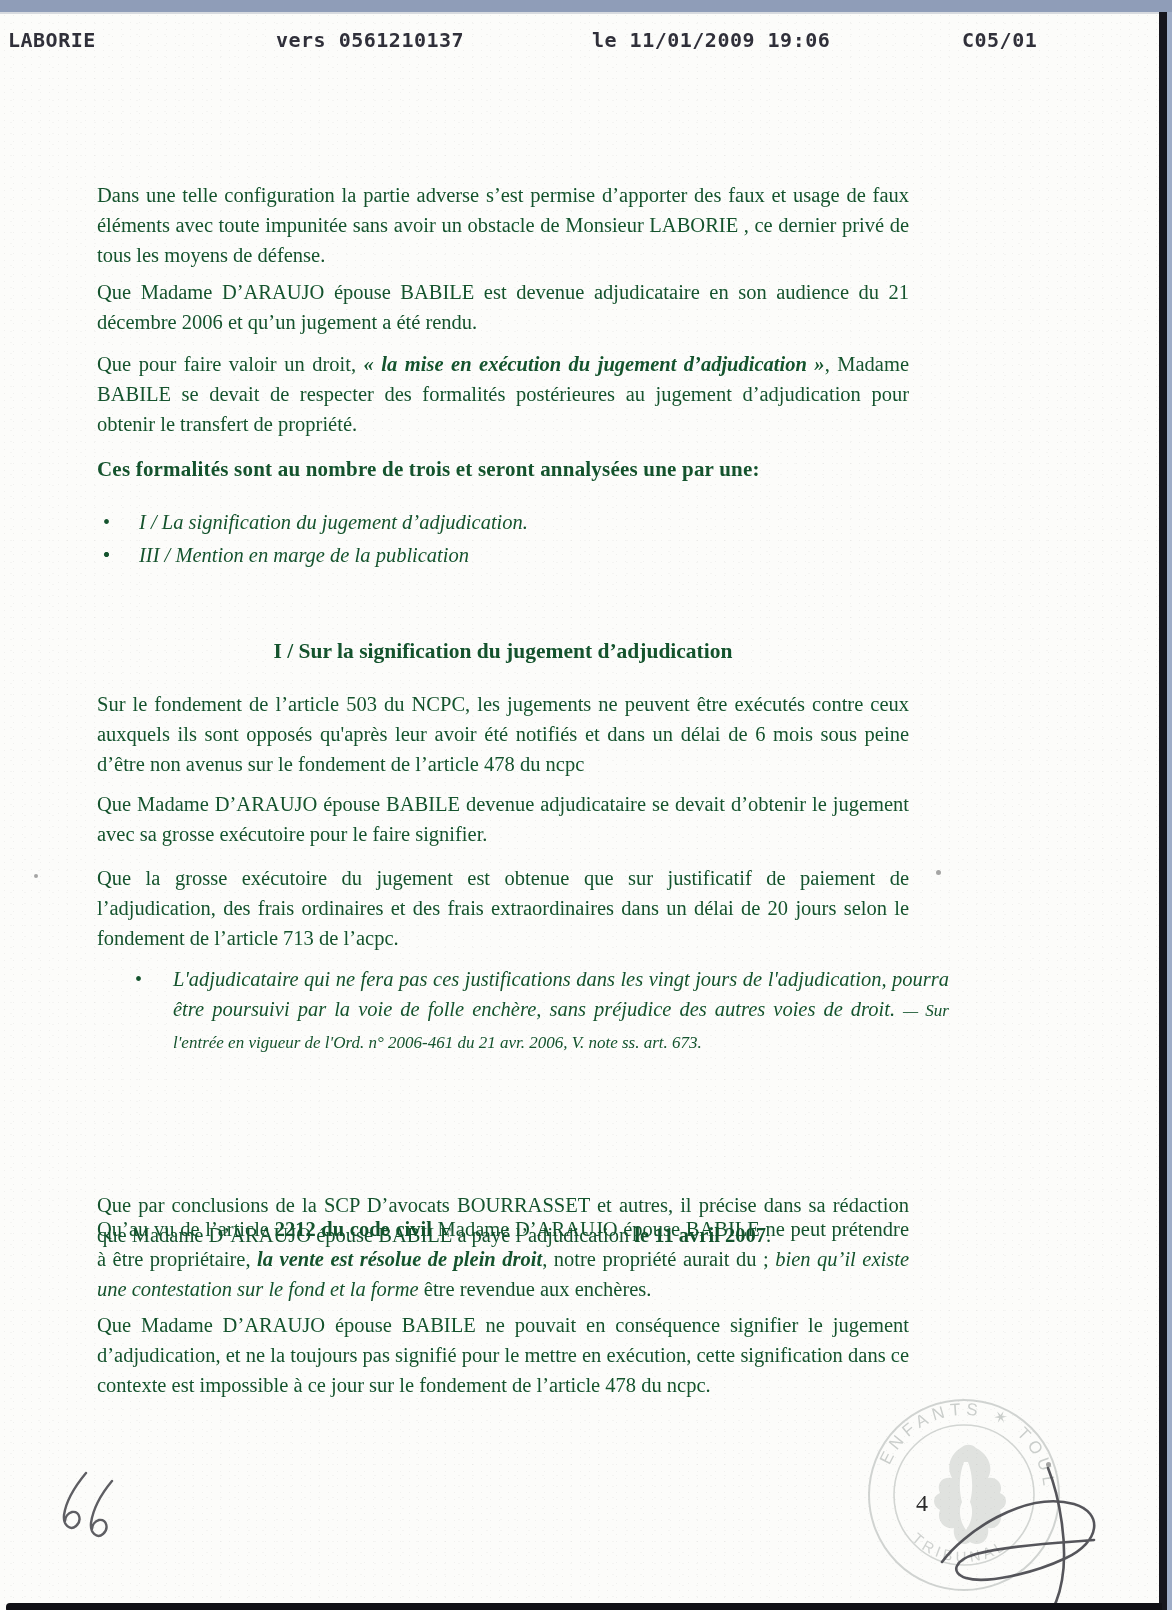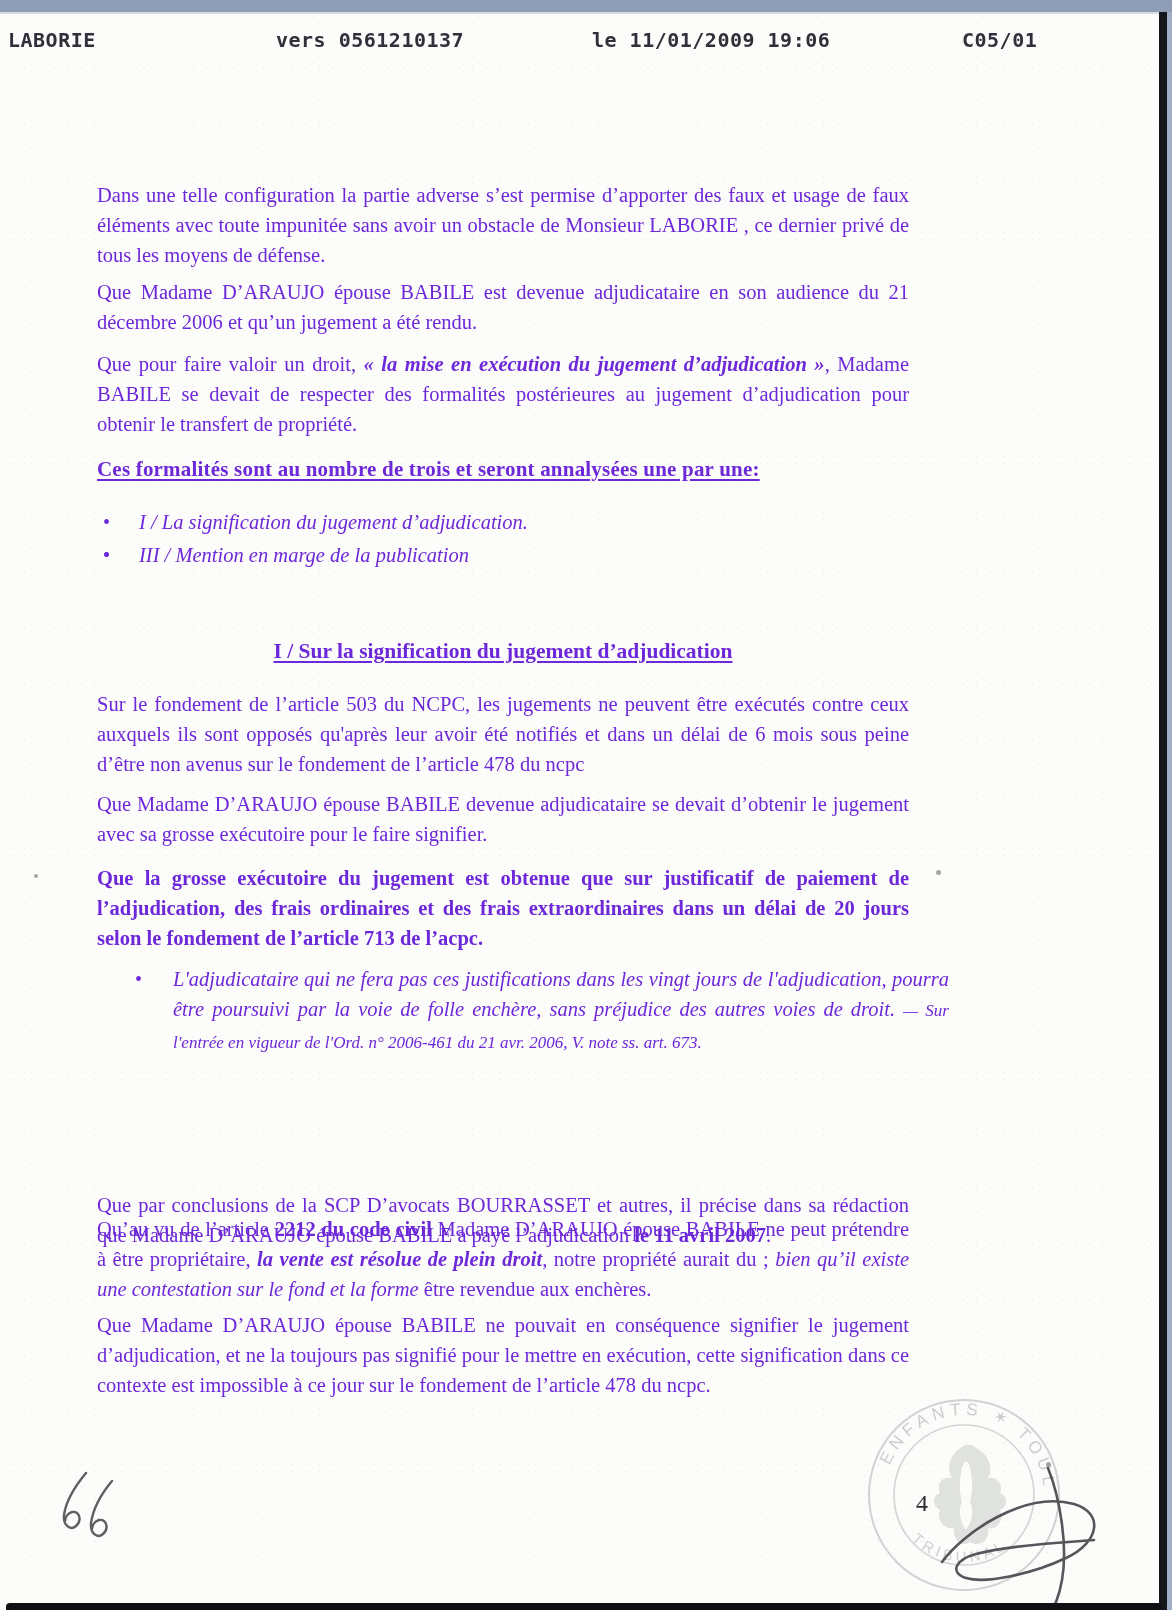--- a/index.html
+++ b/index.html
@@ -27,24 +27,24 @@
   
   .fax{position:absolute;top:16px;font-family:"DejaVu Sans Mono","Liberation Mono",monospace;
        font-size:20px;font-weight:bold;color:#30303a;letter-spacing:0.5px;white-space:nowrap;}
   .fax-sender{left:8px;}
   .fax-dial{left:276px;}
   .fax-datetime{left:592px;}
   .fax-pages{left:962px;}
 
   
   .blk{position:absolute;left:97px;width:812px;font-size:20.5px;line-height:30px;
-       text-align:justify;text-align-last:left;color:#6d28d9;}
+       text-align:justify;text-align-last:left;color:#14532d;}
   .b{font-weight:bold;}
   .i{font-style:italic;}
-  .u{text-decoration:underline;text-underline-offset:3px;}
+  .u{text-underline-offset:3px;}
   .sm{font-size:17px;}
   .heading{font-size:21px;letter-spacing:0.2px;text-align:left;}
   .heading-center{text-align:center;text-align-last:center;font-size:21.5px;}
 
   ul.doc-list{list-style:none;margin:0;padding:0 0 0 42px;}
   ul.doc-list li{position:relative;line-height:33px;}
   ul.doc-list li .dot{position:absolute;left:-36px;top:0;font-size:20px;}
   .bullet-item{position:relative;padding-left:40px;}
   .bullet-item .dot{position:absolute;left:2px;top:0;font-size:20px;}
 
@@ -85,21 +85,21 @@
     <li>
       <span class="dot">•</span>
       <span><span class="i">III / Mention en marge de la publication</span></span>
     </li>
   </ul>
 
   <div class="blk heading-center" style="top:624px;"><span class="b u">I / Sur la signification du jugement d’adjudication</span></div>
 
   <div class="blk" style="top:677px;"><span>Sur le fondement de l’article 503 du NCPC, les jugements ne peuvent être exécutés contre ceux auxquels ils sont opposés qu'après leur avoir été notifiés et dans un délai de 6 mois sous peine d’être non avenus sur le fondement de l’article 478 du ncpc</span></div>
   <div class="blk" style="top:777px;"><span>Que Madame D’ARAUJO épouse BABILE devenue adjudicataire se devait d’obtenir le jugement avec sa grosse exécutoire pour le faire signifier.</span></div>
-  <div class="blk" style="top:851px;font-weight:bold;"><span>Que la grosse exécutoire du jugement est obtenue que sur justificatif de paiement de l’adjudication, des frais ordinaires et des frais extraordinaires dans un délai de 20 jours selon le fondement de l’article 713 de l’acpc.</span></div>
+  <div class="blk" style="top:851px;"><span>Que la grosse exécutoire du jugement est obtenue que sur justificatif de paiement de l’adjudication, des frais ordinaires et des frais extraordinaires dans un délai de 20 jours selon le fondement de l’article 713 de l’acpc.</span></div>
 
   <div class="blk bullet-item" style="top:952px;left:133px;width:776px;">
     <span class="dot">•</span>
     <span><span class="i">L'adjudicataire qui ne fera pas ces justifications dans les vingt jours de l'adjudication, pourra être poursuivi par la voie de folle enchère, sans préjudice des autres voies de droit.  </span><span class="i sm">— Sur l'entrée en vigueur de l'Ord. n° 2006-461 du 21 avr. 2006, V.  note ss. art. 673.</span></span>
   </div>
 
   <div class="blk" style="top:1178px;"><span>Que par conclusions de la SCP D’avocats BOURRASSET et autres, il précise dans sa rédaction que Madame D’ARAUJO épouse BABILE a payé l’adjudication </span><span class="b">le 11 avril 2007</span><span>.</span></div>
   <div class="blk" style="top:1202px;"><span>Qu’au vu de l’article </span><span class="b">2212 du code civil</span><span> Madame D’ARAUJO épouse BABILE ne peut prétendre à être propriétaire, </span><span class="b i">la vente est résolue de plein droit</span><span>, notre propriété aurait du ; </span><span class="i">bien qu’il existe une contestation sur le fond et la forme</span><span> être revendue aux enchères.</span></div>
   <div class="blk" style="top:1298px;font-family:Liberation Serif, serif;"><span>Que Madame D’ARAUJO épouse BABILE ne pouvait en conséquence signifier le jugement d’adjudication, et ne la toujours pas signifié pour le mettre en exécution, cette signification dans ce contexte est impossible à ce jour sur le fondement de l’article 478 du ncpc.</span></div>
 

